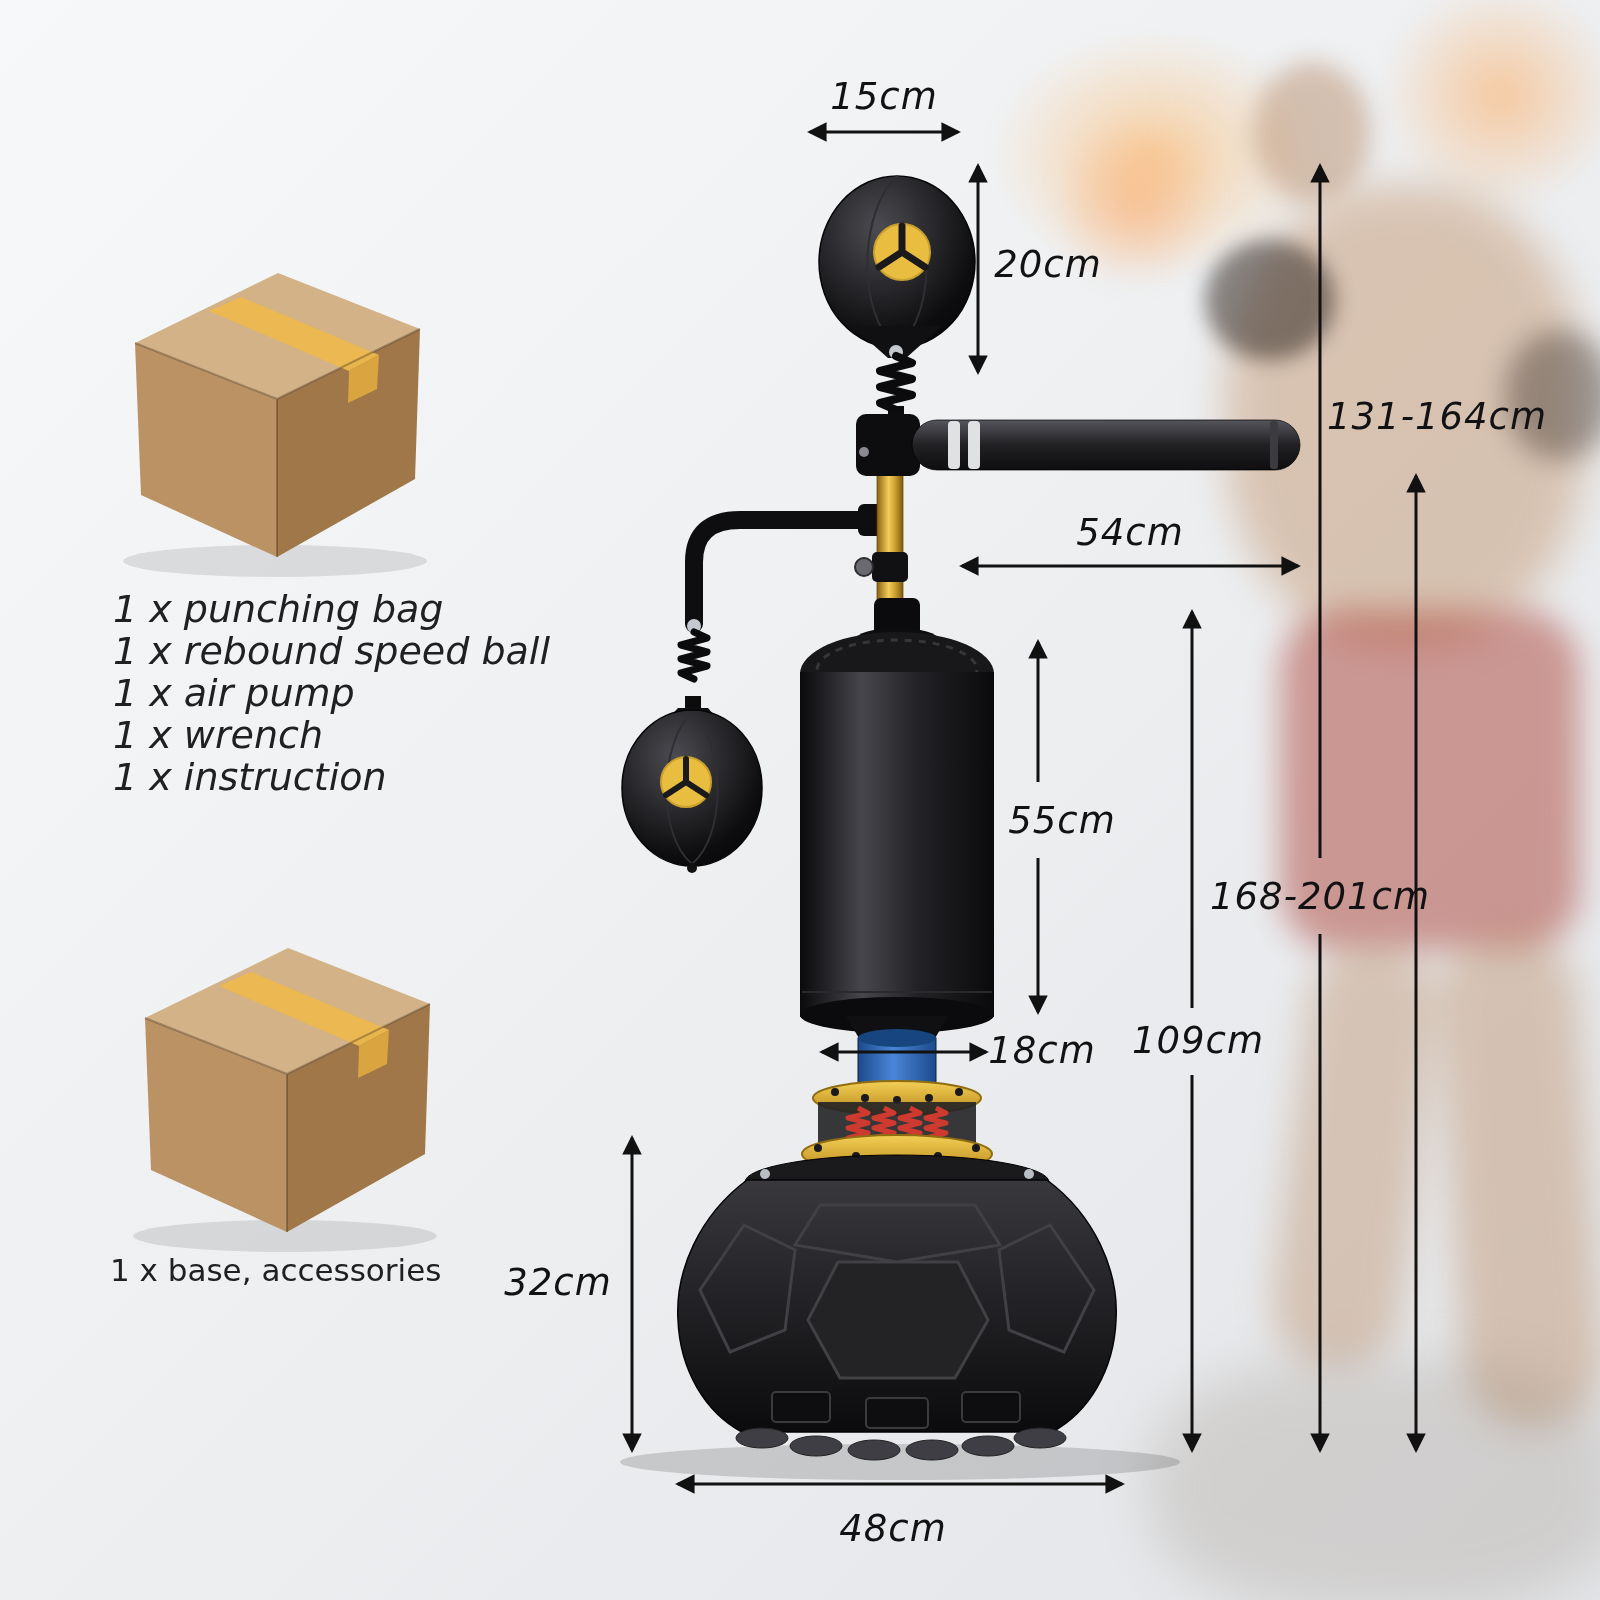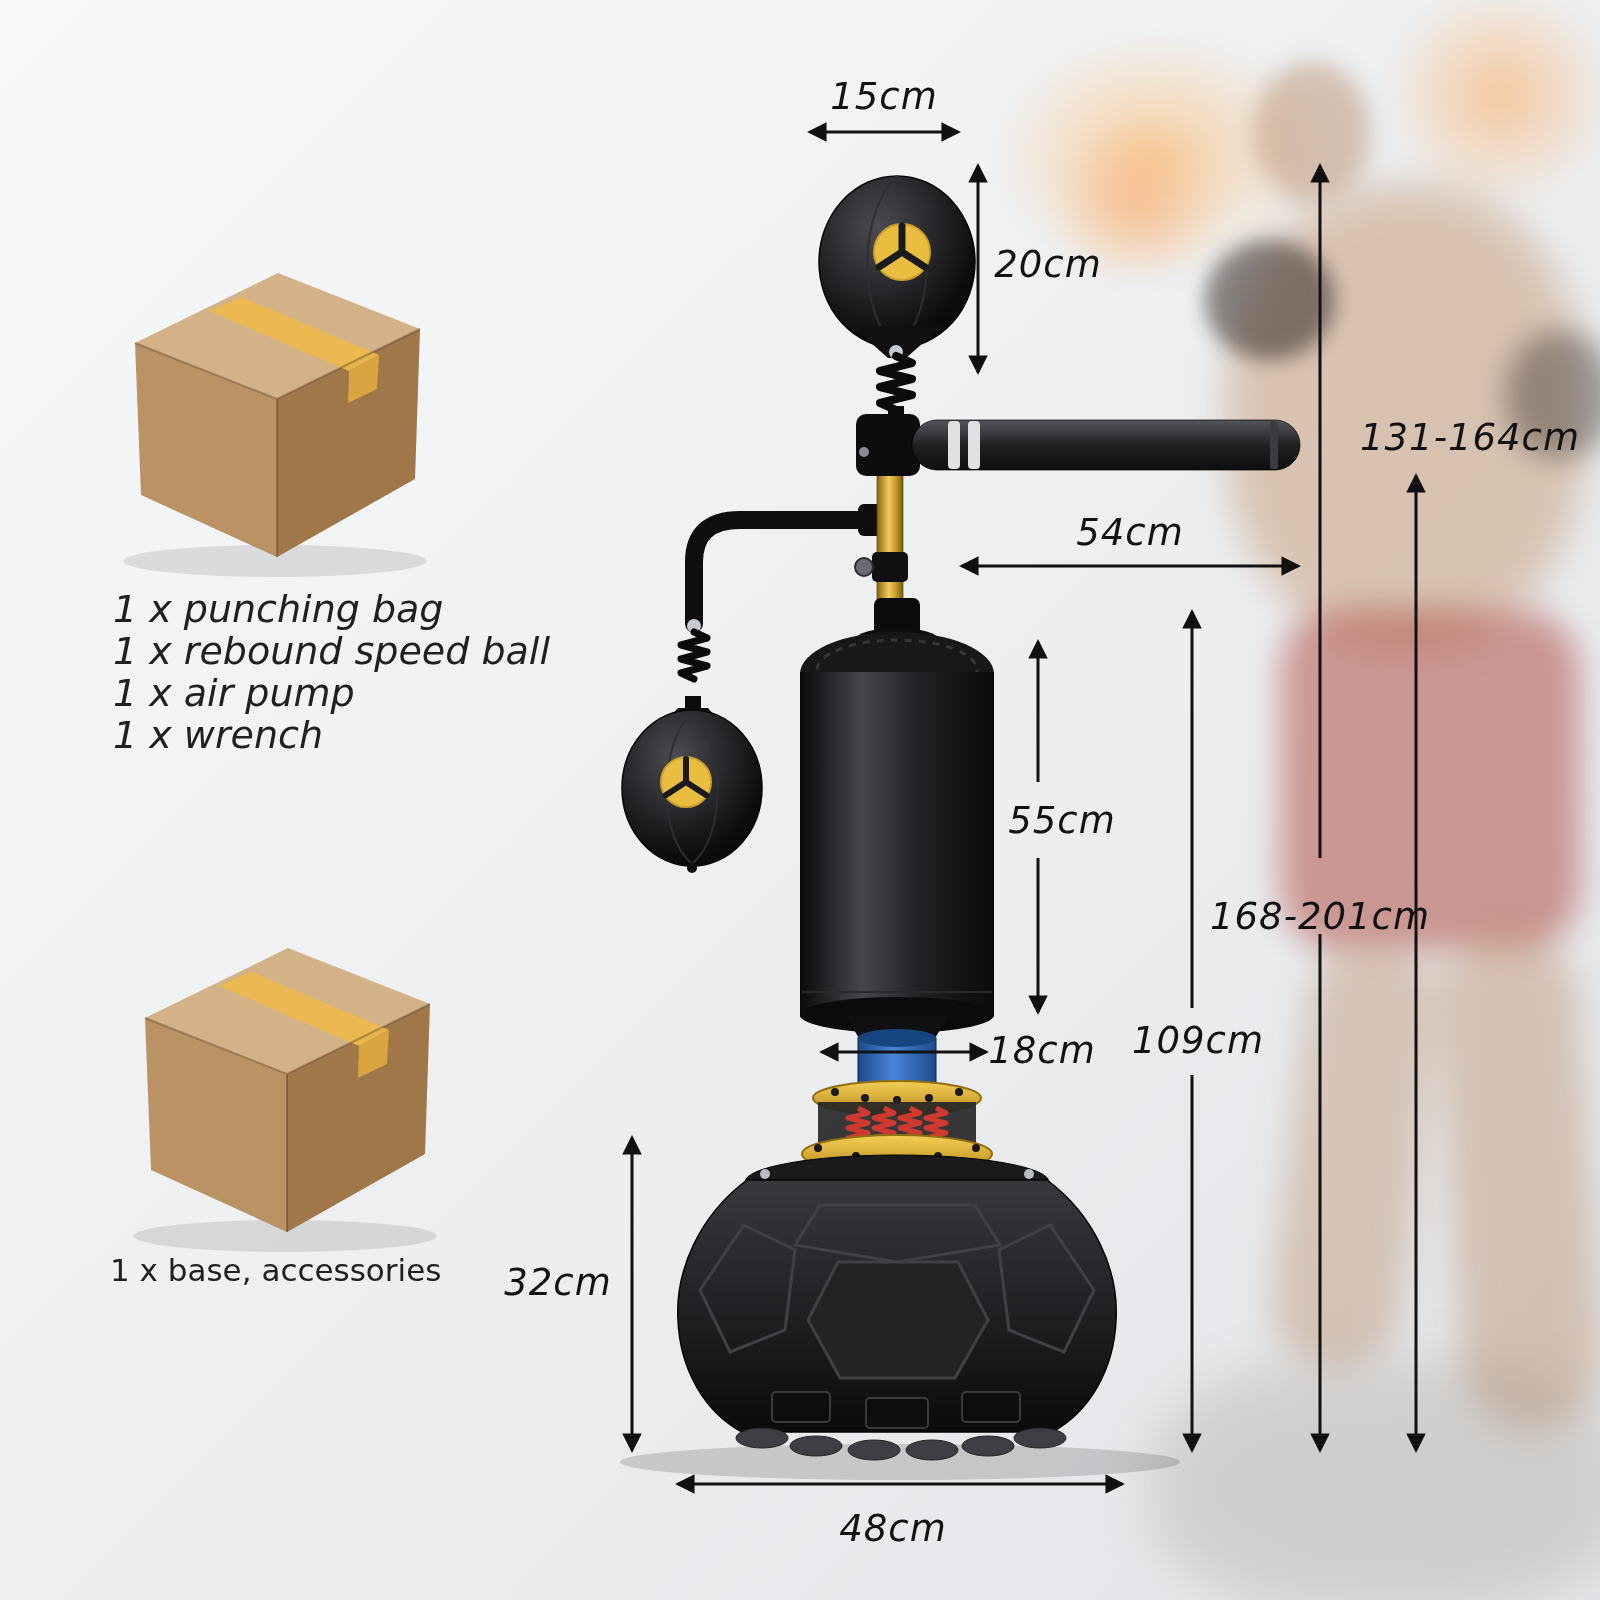--- a/index.html
+++ b/index.html
@@ -225,27 +225,28 @@
       <line x1="632" y1="1138" x2="632" y2="1450" marker-start="url(#ah)" marker-end="url(#ah)"></line>
       <line x1="678" y1="1484" x2="1122" y2="1484" marker-start="url(#ah)" marker-end="url(#ah)"></line>
     </g>
   </svg>
 
   <div class="pack-list">
     <div>1 x punching bag</div>
     <div>1 x rebound speed ball</div>
     <div>1 x air pump</div>
     <div>1 x wrench</div>
+    <div>1 x instruction</div>
   </div>
   <div class="pack-base">1 x base, accessories</div>
 
   <div class="dim" style="left:884px;top:96px;">15cm</div>
   <div class="dim" style="left:1048px;top:264px;">20cm</div>
-  <div class="dim" style="left:1437px;top:437px;margin-left:33px;">131-164cm</div>
+  <div class="dim" style="left:1437px;top:416px;">131-164cm</div>
   <div class="dim" style="left:1130px;top:532px;text-align:center;">54cm</div>
   <div class="dim" style="left:1062px;top:820px;">55cm</div>
-  <div class="dim" style="left:1320px;top:916px;">168-201cm</div>
+  <div class="dim" style="left:1320px;top:896px;">168-201cm</div>
   <div class="dim" style="left:1042px;top:1050px;">18cm</div>
   <div class="dim" style="left:1198px;top:1040px;">109cm</div>
   <div class="dim" style="left:558px;top:1282px;">32cm</div>
   <div class="dim" style="left:893px;top:1528px;">48cm</div>
 
 </div>
 
 </body></html>

